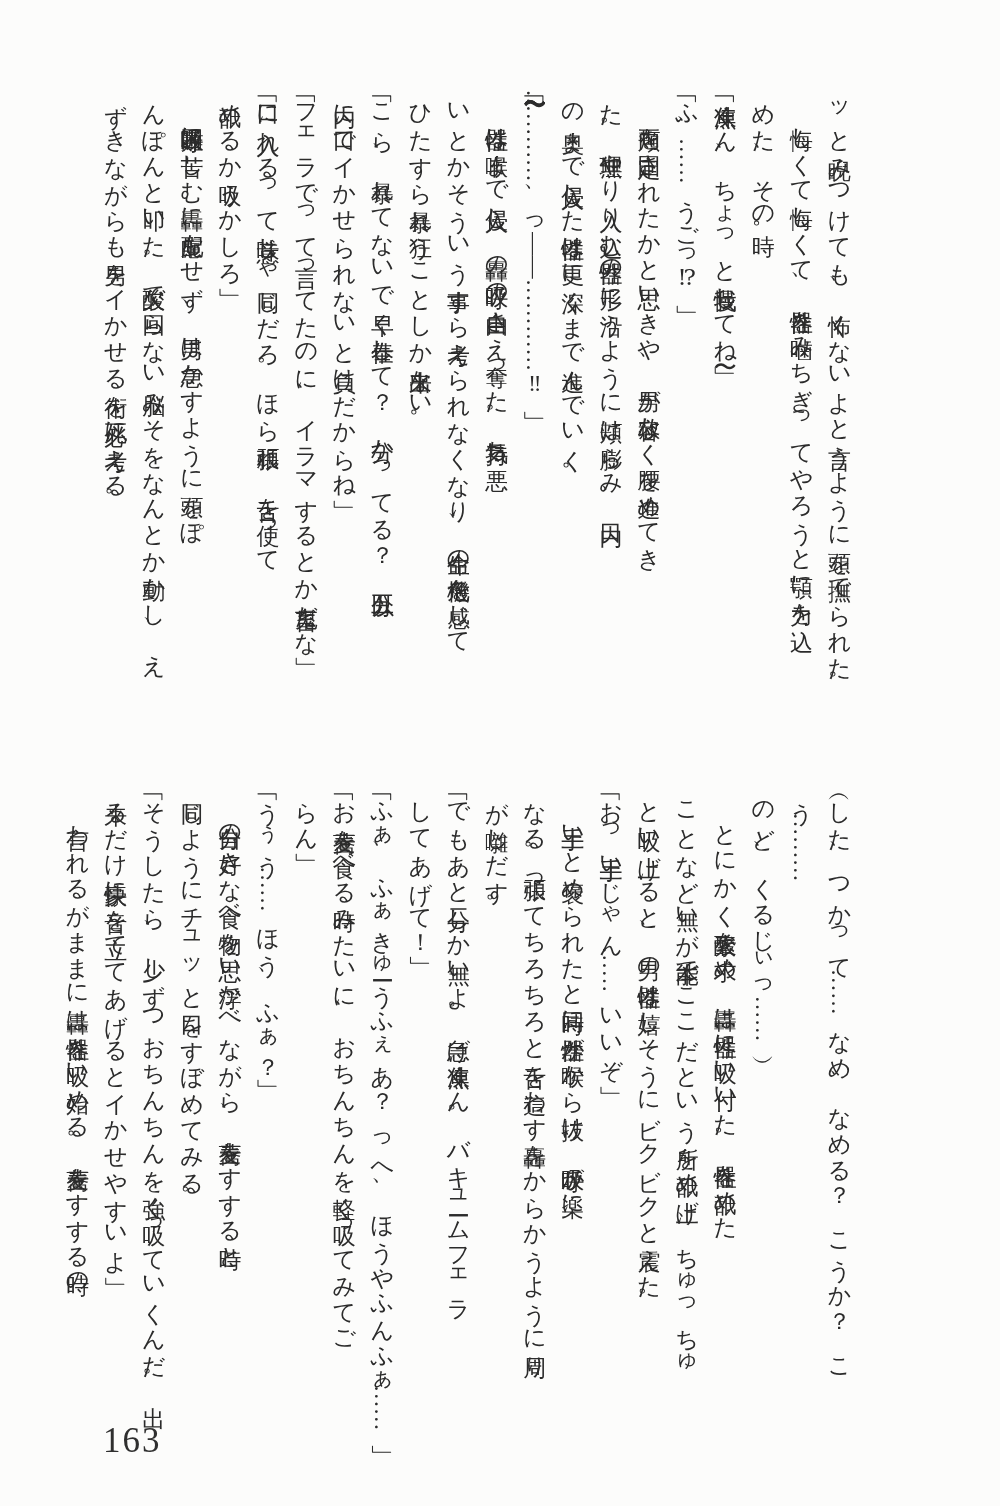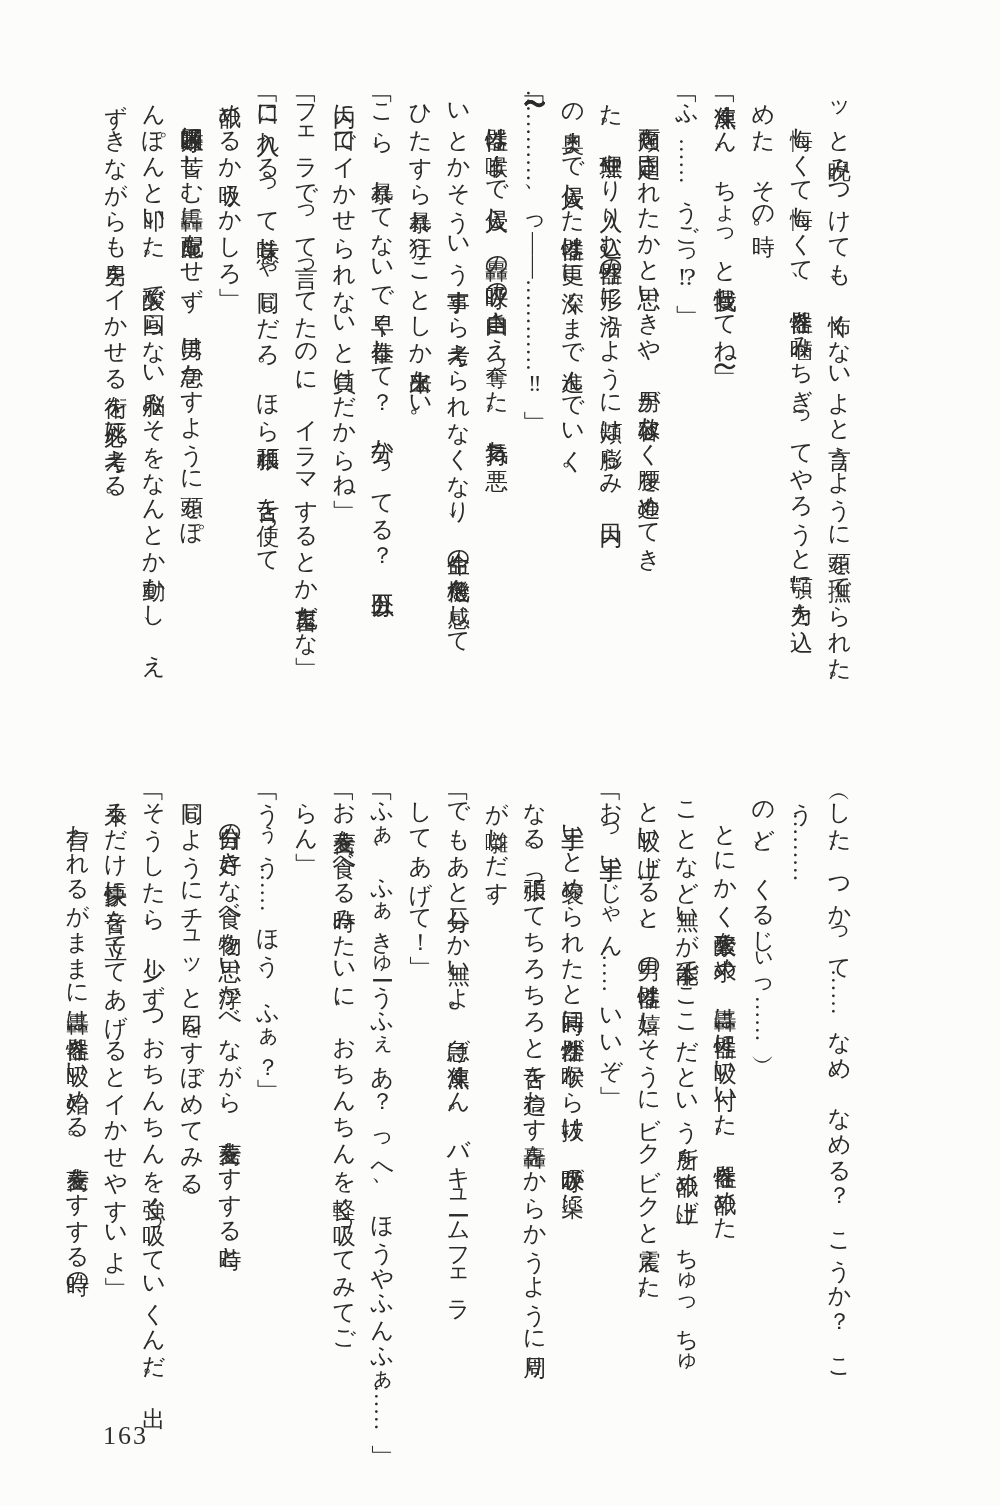--- a/index.html
+++ b/index.html
@@ -40,21 +40,21 @@
     height: 100%;
     line-height: 38.1px;  
   }
   .col.indent {
     text-indent: 1em;
   }
   .page-number {
     position: absolute;
     left: 103px;
     top: 1421px;
-    font-size: 26px;
+    font-size: 35px;
     letter-spacing: 2px;
     color: #2f2f2f;
   }
 </style>
 </head>
 <body>
 
 <div class="page">
   <div class="text-block top">
       <div class="col">ッと睨みつけても、怖くないよと言うように頭を撫でられた。</div>

